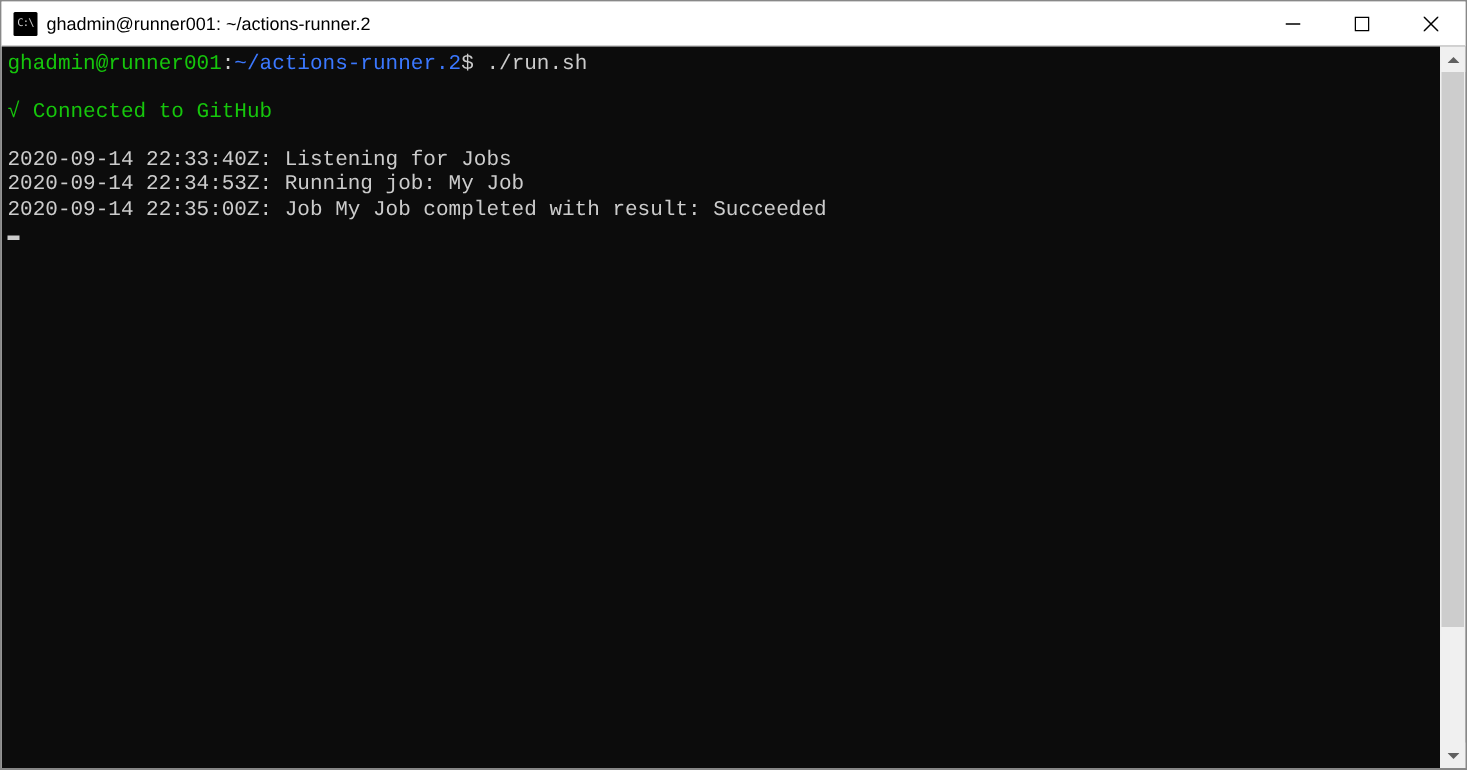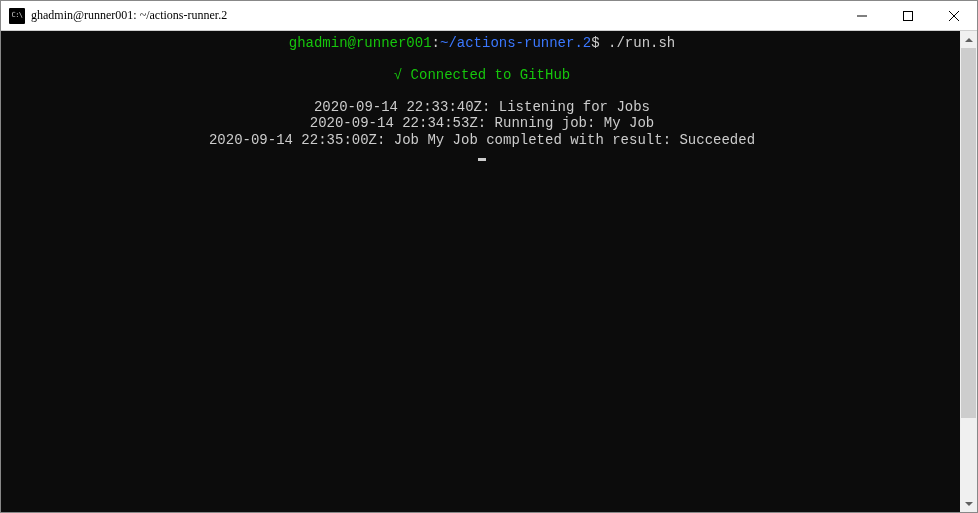--- a/index.html
+++ b/index.html
@@ -31,39 +31,37 @@
       font: 7px/1 Consolas, monospace;
       letter-spacing: -0.5px;
       border-radius: 1px;
     }
     .titlebar-title {
       flex: 1;
       font-size: 12px;
       color: #000;
       white-space: nowrap;
       overflow: hidden;
-      font-family: Liberation Serif, serif;
     }
     .win-btns { display: flex; height: 100%; }
     .win-btn {
       width: 46px;
       height: 100%;
       display: flex;
       align-items: center;
       justify-content: center;
       color: #000;
       font-family: "Segoe UI Symbol", sans-serif;
       font-size: 10px;
     }
     .win-btn svg { display: block; }
     .terminal-wrap {
       position: relative;
       height: calc(100% - 30px);
       background: #0c0c0c;
-      text-align: center;
     }
     .terminal {
       position: absolute;
       inset: 0 18px 0 0;
       padding: 4px 0 0 4px;
       font: 14px/1.15 Consolas, "Courier New", monospace;
       color: #ccc;
       white-space: pre;
     }
     .green { color: #16c60c; }

